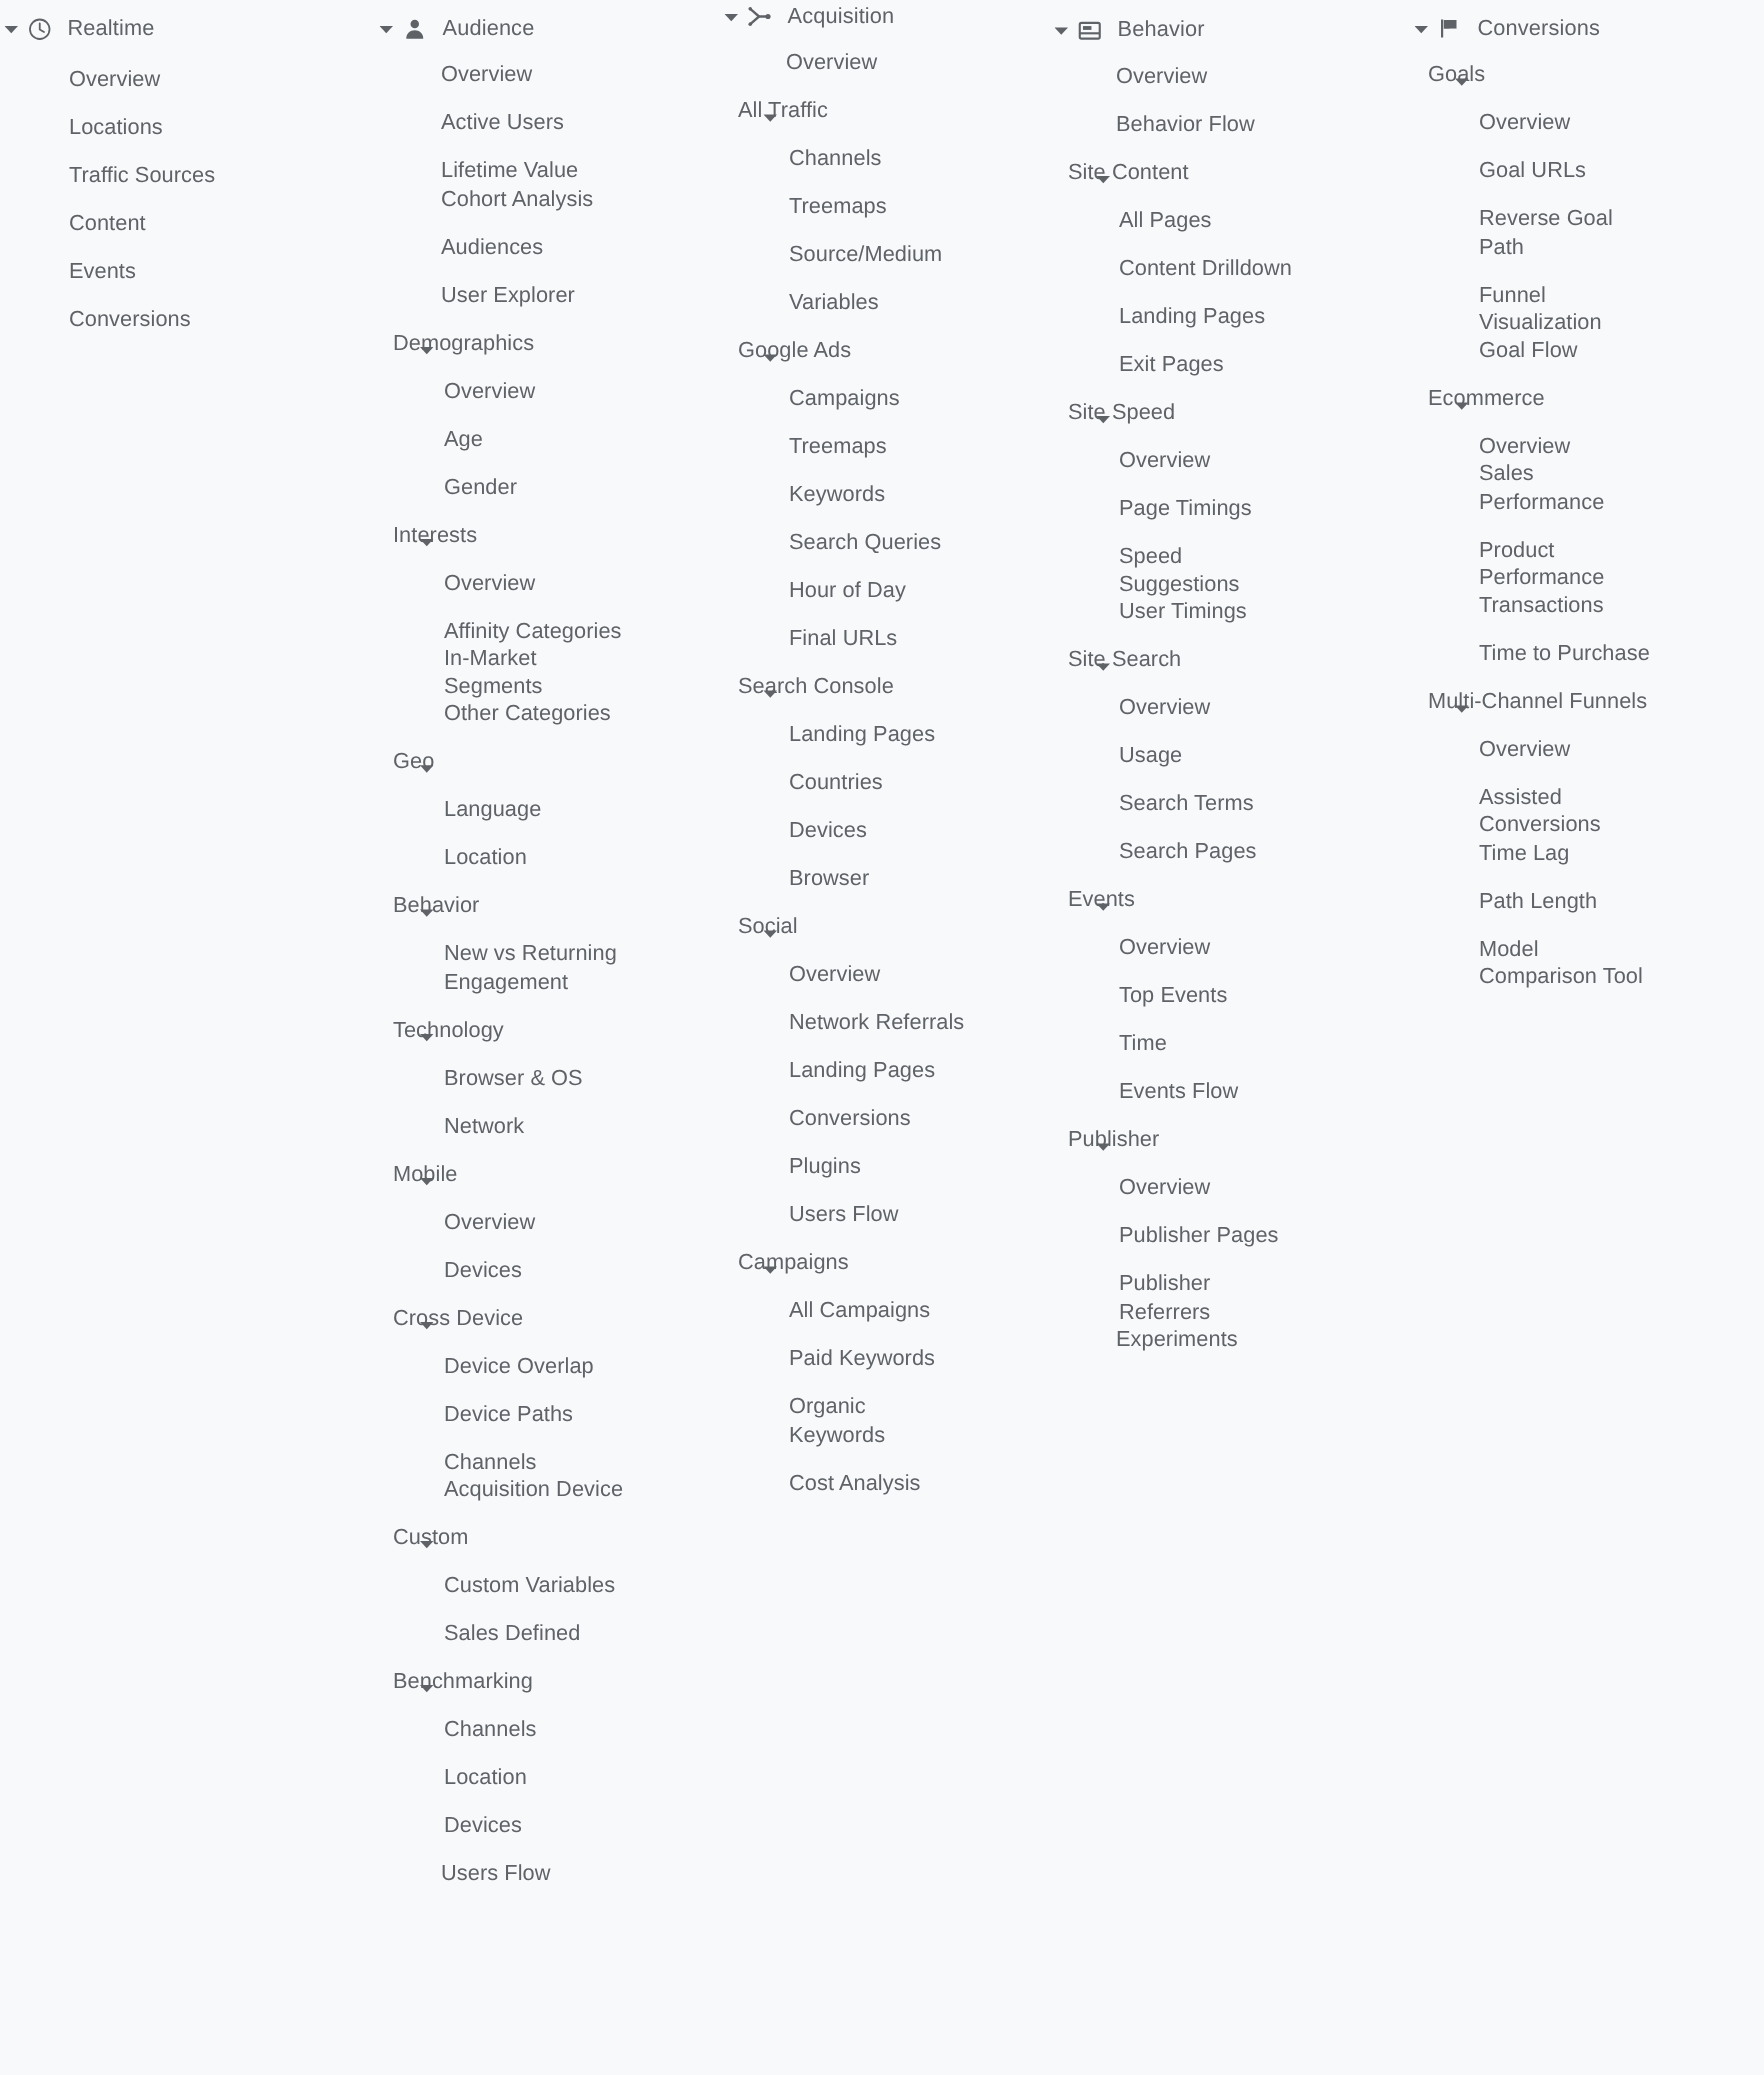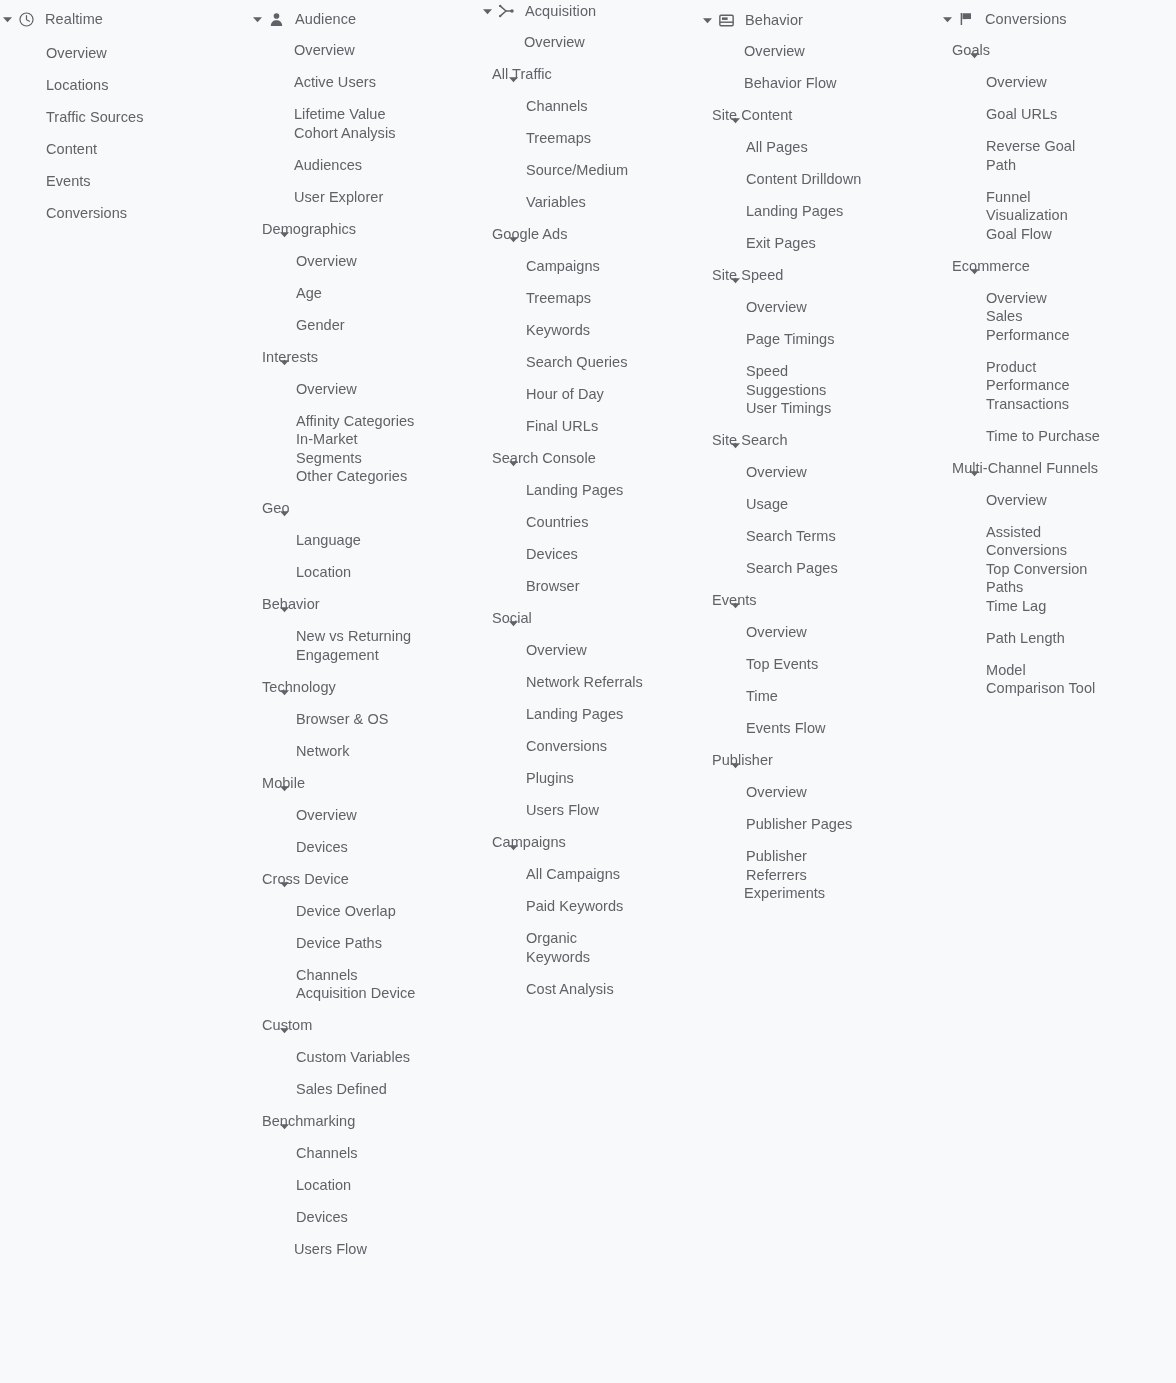--- a/index.html
+++ b/index.html
@@ -610,23 +610,20 @@
             </svg></span>
           <span class="label">Multi-Channel Funnels</span>
         </div>
         <div class="row d2 gap-normal">
           <span class="label leaf-wrap">Overview</span>
         </div>
         <div class="row d2 gap-normal">
           <span class="label leaf-wrap">Assisted Conversions</span>
         </div>
         <div class="row d2 gap-tight">
-          <span class="label leaf-wrap">Top Conversion Paths</span>
-        </div>
-        <div class="row d2 gap-tight">
           <span class="label leaf-wrap">Time Lag</span>
         </div>
         <div class="row d2 gap-normal">
           <span class="label leaf-wrap">Path Length</span>
         </div>
         <div class="row d2 gap-normal">
           <span class="label leaf-wrap">Model Comparison Tool</span>
         </div>
       </div>
     </div>

